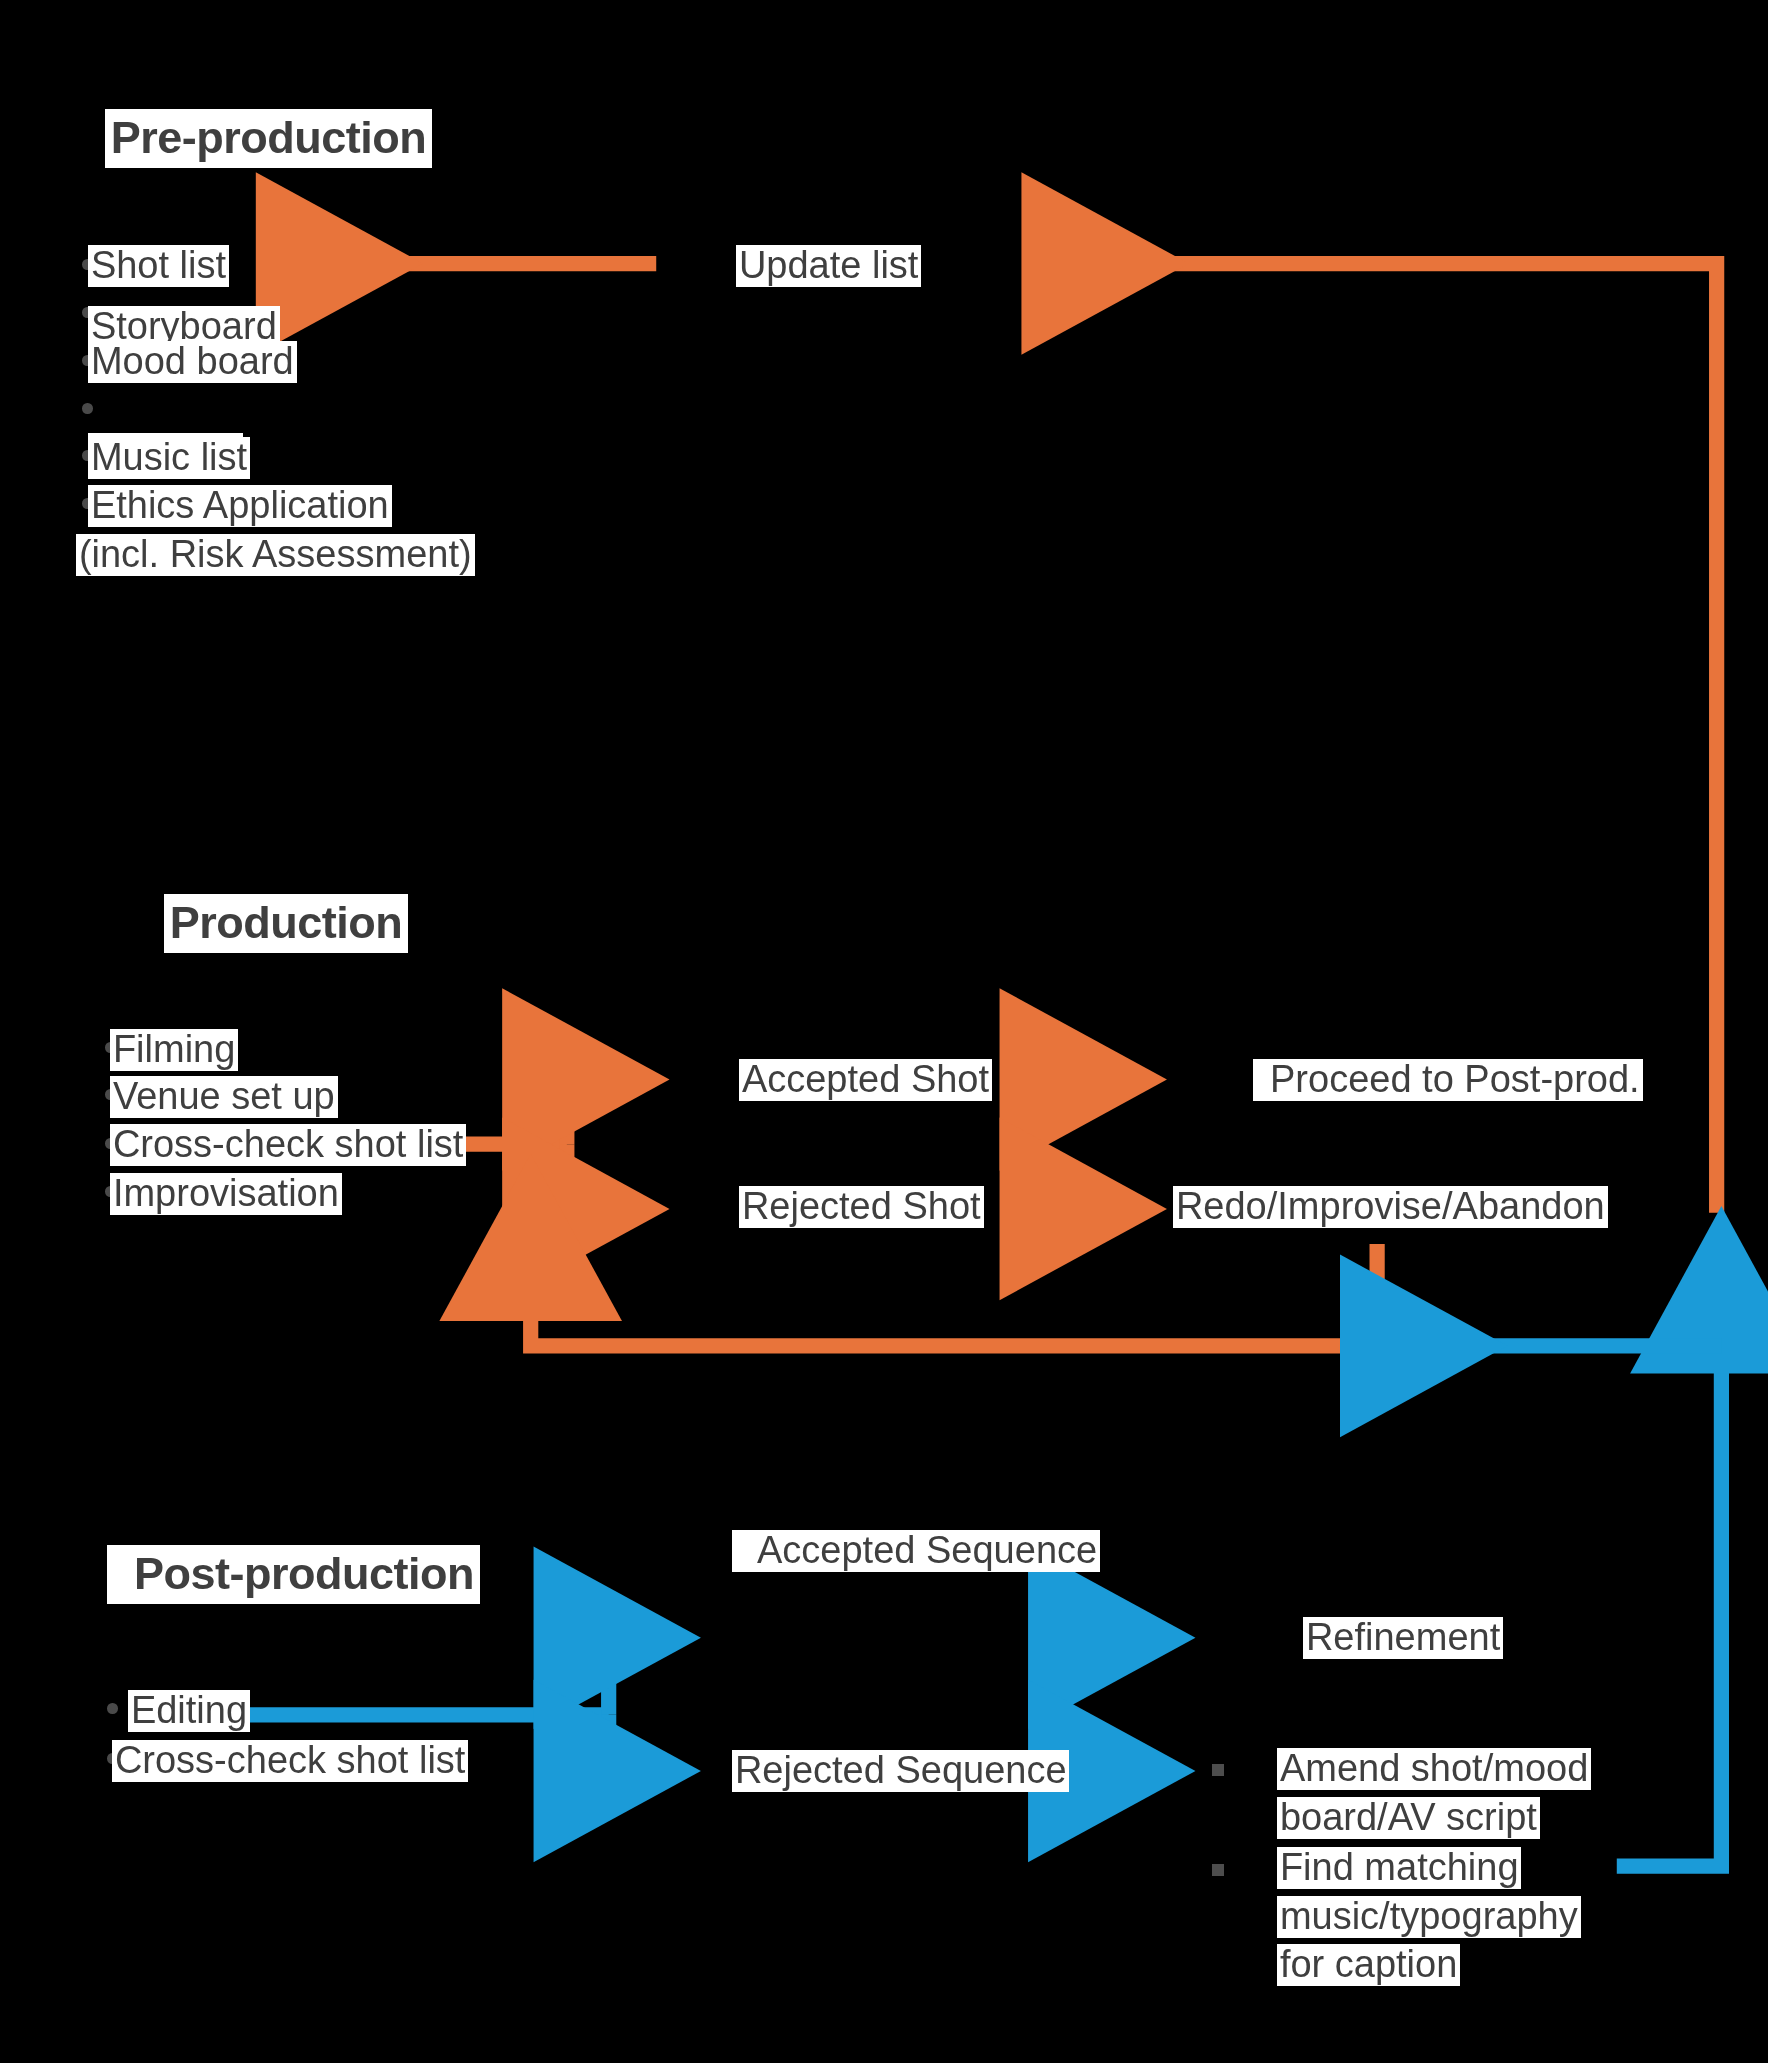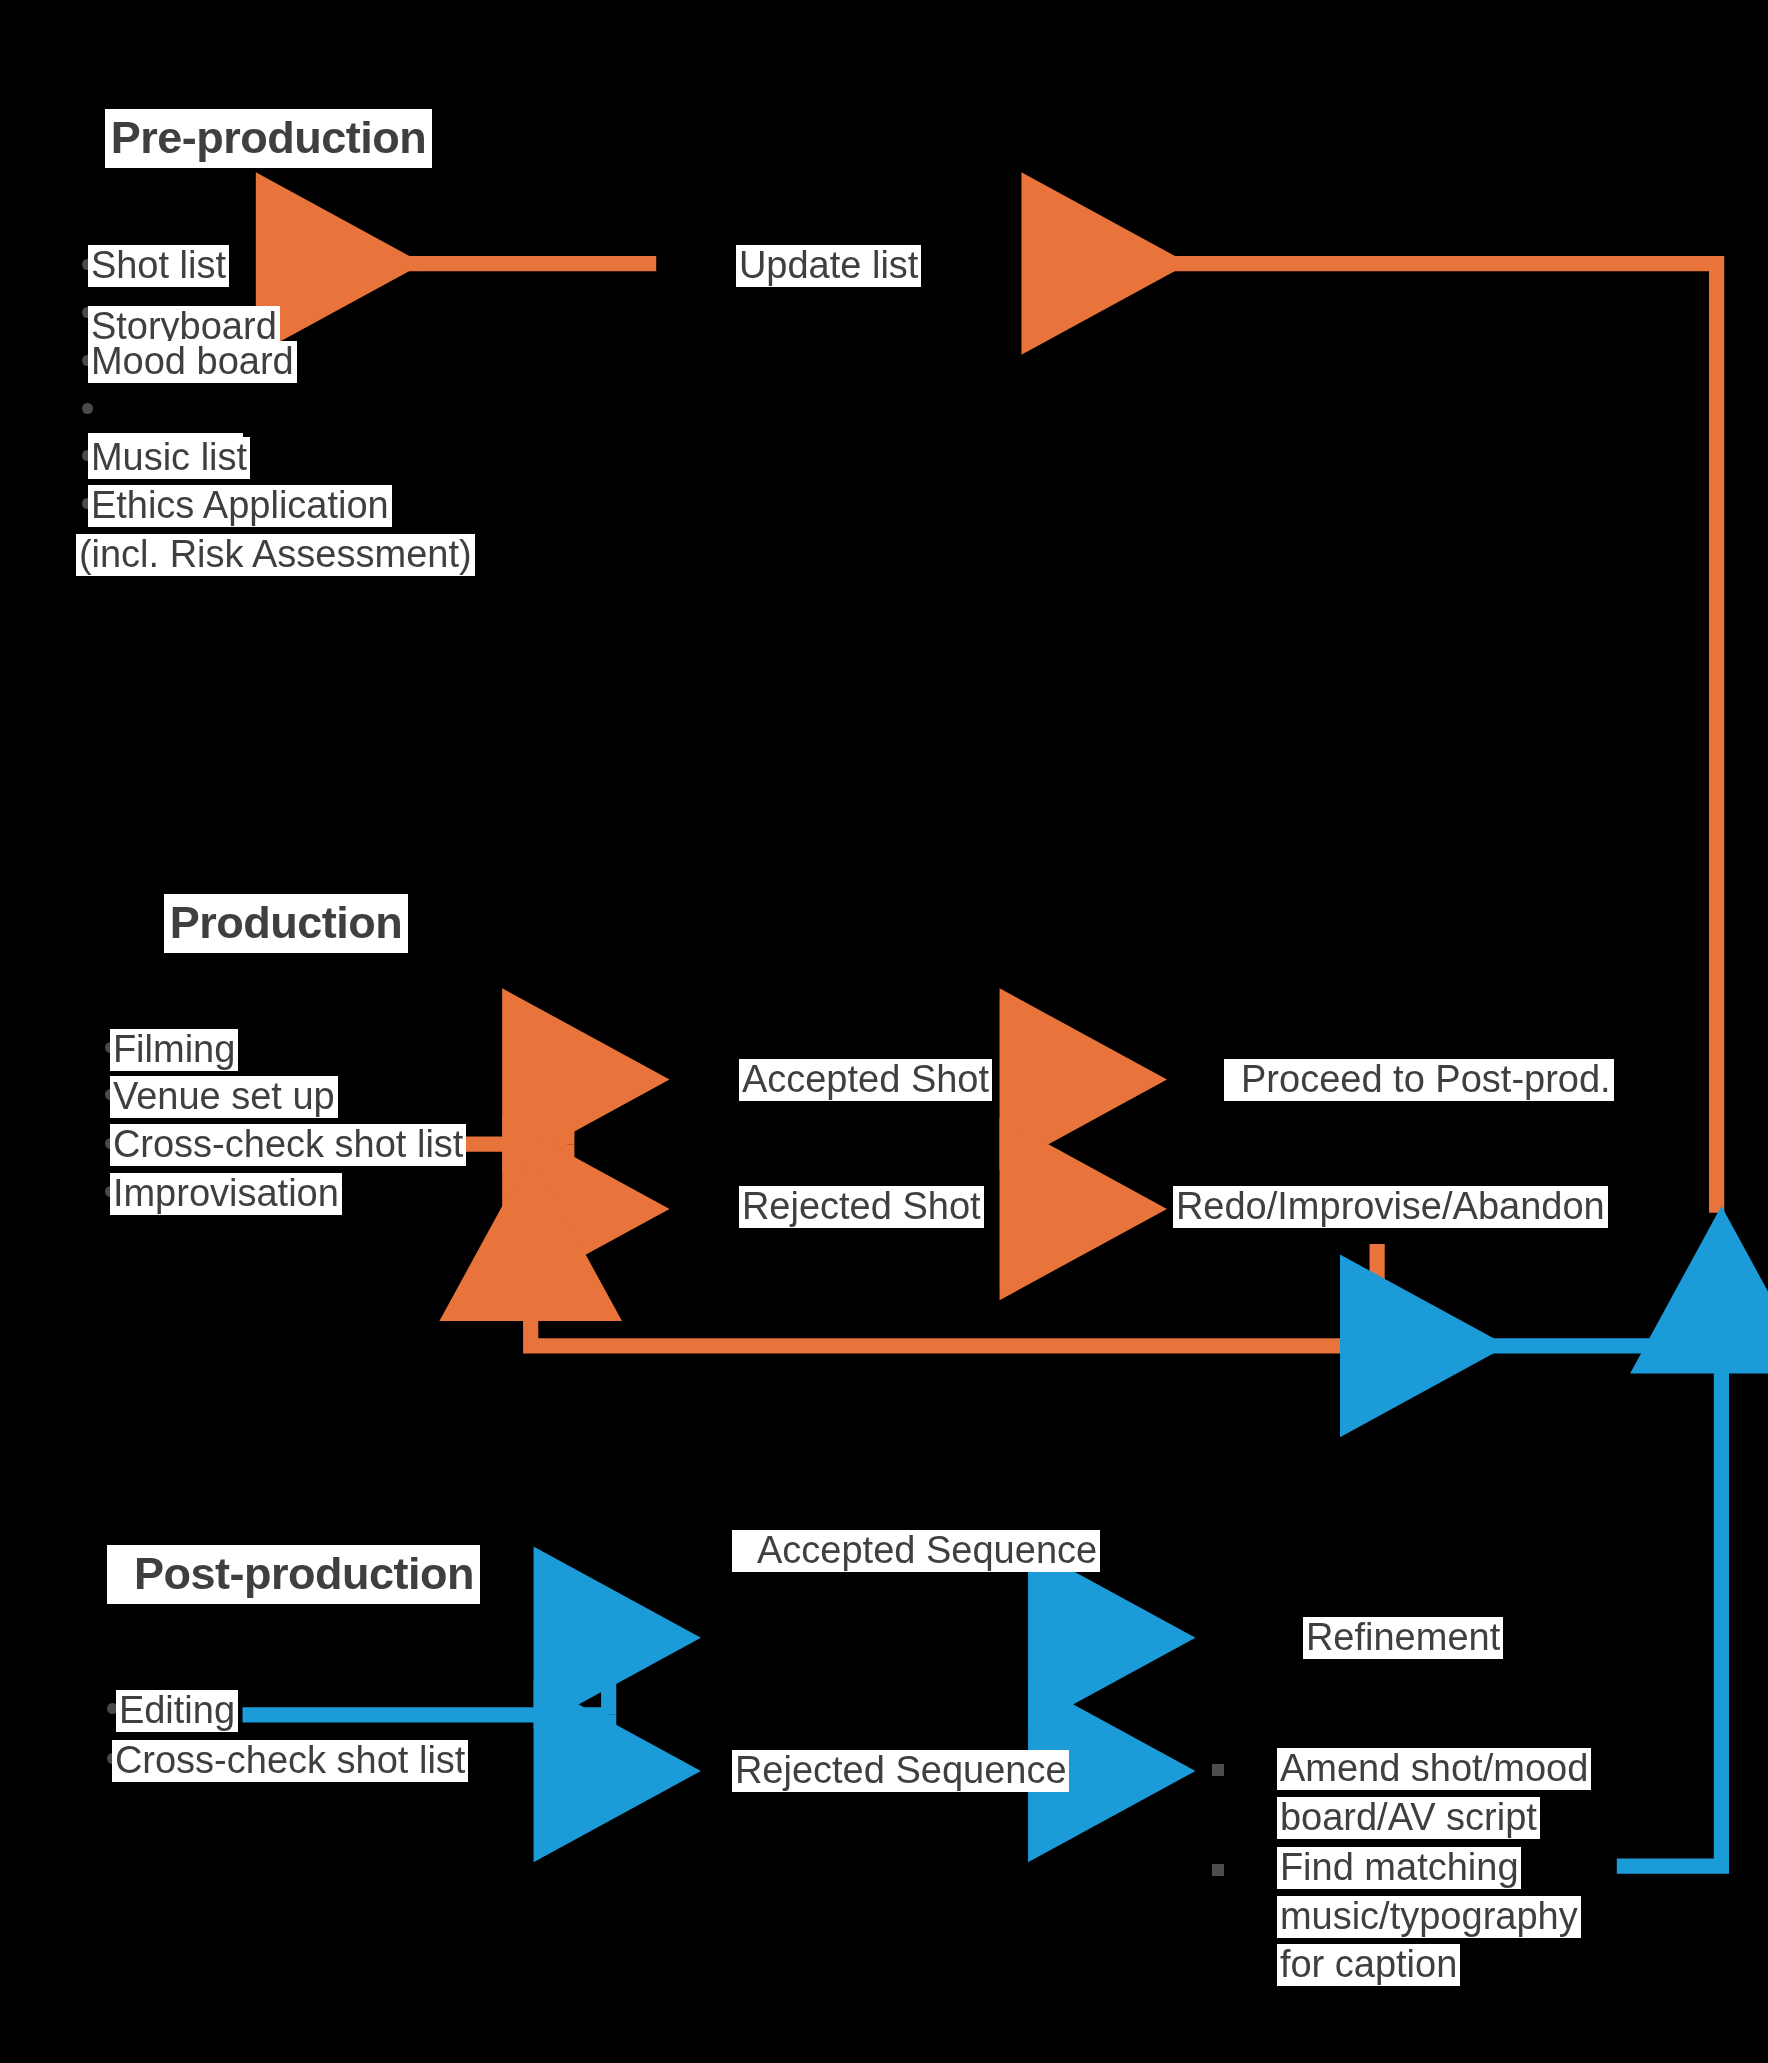--- a/index.html
+++ b/index.html
@@ -99,27 +99,27 @@
   <div class="hl" style="left:110px;top:1076px;">Venue set up</div>
 
   <span class="bullet" style="left:105px;top:1138px;"></span>
   <div class="hl" style="left:110px;top:1124px;">Cross-check shot list</div>
 
   <span class="bullet" style="left:105px;top:1186px;"></span>
   <div class="hl" style="left:110px;top:1173px;">Improvisation</div>
 
   <div class="hl" style="left:739px;top:1059px;">Accepted Shot</div>
   <div class="hl" style="left:739px;top:1186px;">Rejected Shot</div>
-  <div class="hl" style="left:1224px;top:1059px;padding-left:17px;">Proceed to Post-prod.</div>
+  <div class="hl" style="left:1253px;top:1059px;padding-left:17px;">Proceed to Post-prod.</div>
   <div class="hl" style="left:1173px;top:1186px;">Redo/Improvise/Abandon</div>
 
   <div class="hl section-title" style="left:107px;top:1545px;padding-left:27px;">Post-production</div>
 
   <span class="bullet" style="left:107px;top:1703px;"></span>
-  <div class="hl" style="left:116px;top:1690px;">Editing</div>
+  <div class="hl" style="left:128px;top:1690px;">Editing</div>
 
   <span class="bullet" style="left:107px;top:1753px;"></span>
   <div class="hl" style="left:112px;top:1740px;">Cross-check shot list</div>
 
   <div class="hl" style="left:732px;top:1530px;padding-left:25px;">Accepted Sequence</div>
   <div class="hl" style="left:732px;top:1750px;">Rejected Sequence</div>
   <div class="hl" style="left:1303px;top:1617px;">Refinement</div>
 
   <span class="sqbullet" style="left:1212px;top:1764px;"></span>
   <div class="hl" style="left:1277px;top:1748px;">Amend shot/mood</div>

